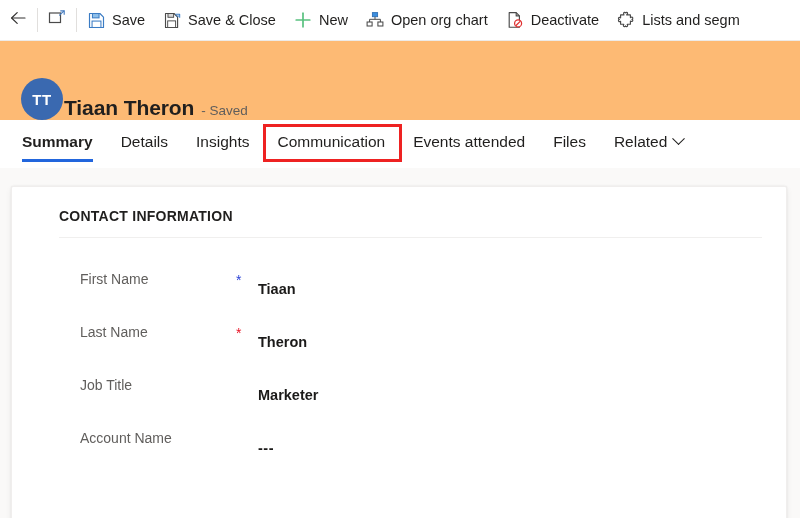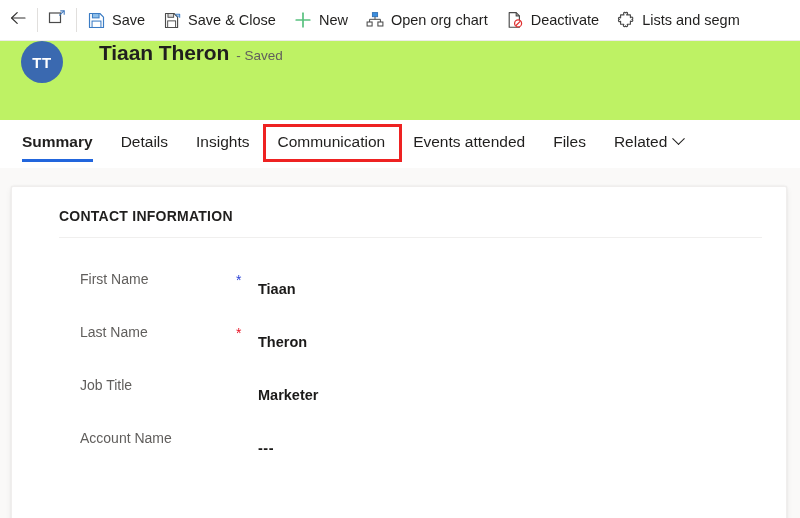--- a/index.html
+++ b/index.html
@@ -90,43 +90,43 @@
     flex: 0 0 auto;
   }
 
   
   .record-header {
     position: absolute;
     top: 41px;
     left: 0;
     width: 800px;
     height: 79px;
-    background: #bef264;
-    display: flex;
-    align-items: flex-start;
+    background: #fdba74;
+    display: flex;
+    align-items: flex-end;
     padding-left: 21px;
   }
 
   .avatar {
     width: 42px;
     height: 42px;
     border-radius: 50%;
     background: #3a69b0;
     color: #ffffff;
     display: flex;
     align-items: center;
     justify-content: center;
     font-size: 15px;
     font-weight: 600;
     letter-spacing: 0.5px;
     flex: 0 0 auto;
   }
 
   .record-titles {
-    margin-left: 36px;
+    margin-left: 1px;
     display: flex;
     flex-direction: column;
     justify-content: center;
   }
 
   .record-title-row {
     display: flex;
     align-items: baseline;
     gap: 7px;
   }

